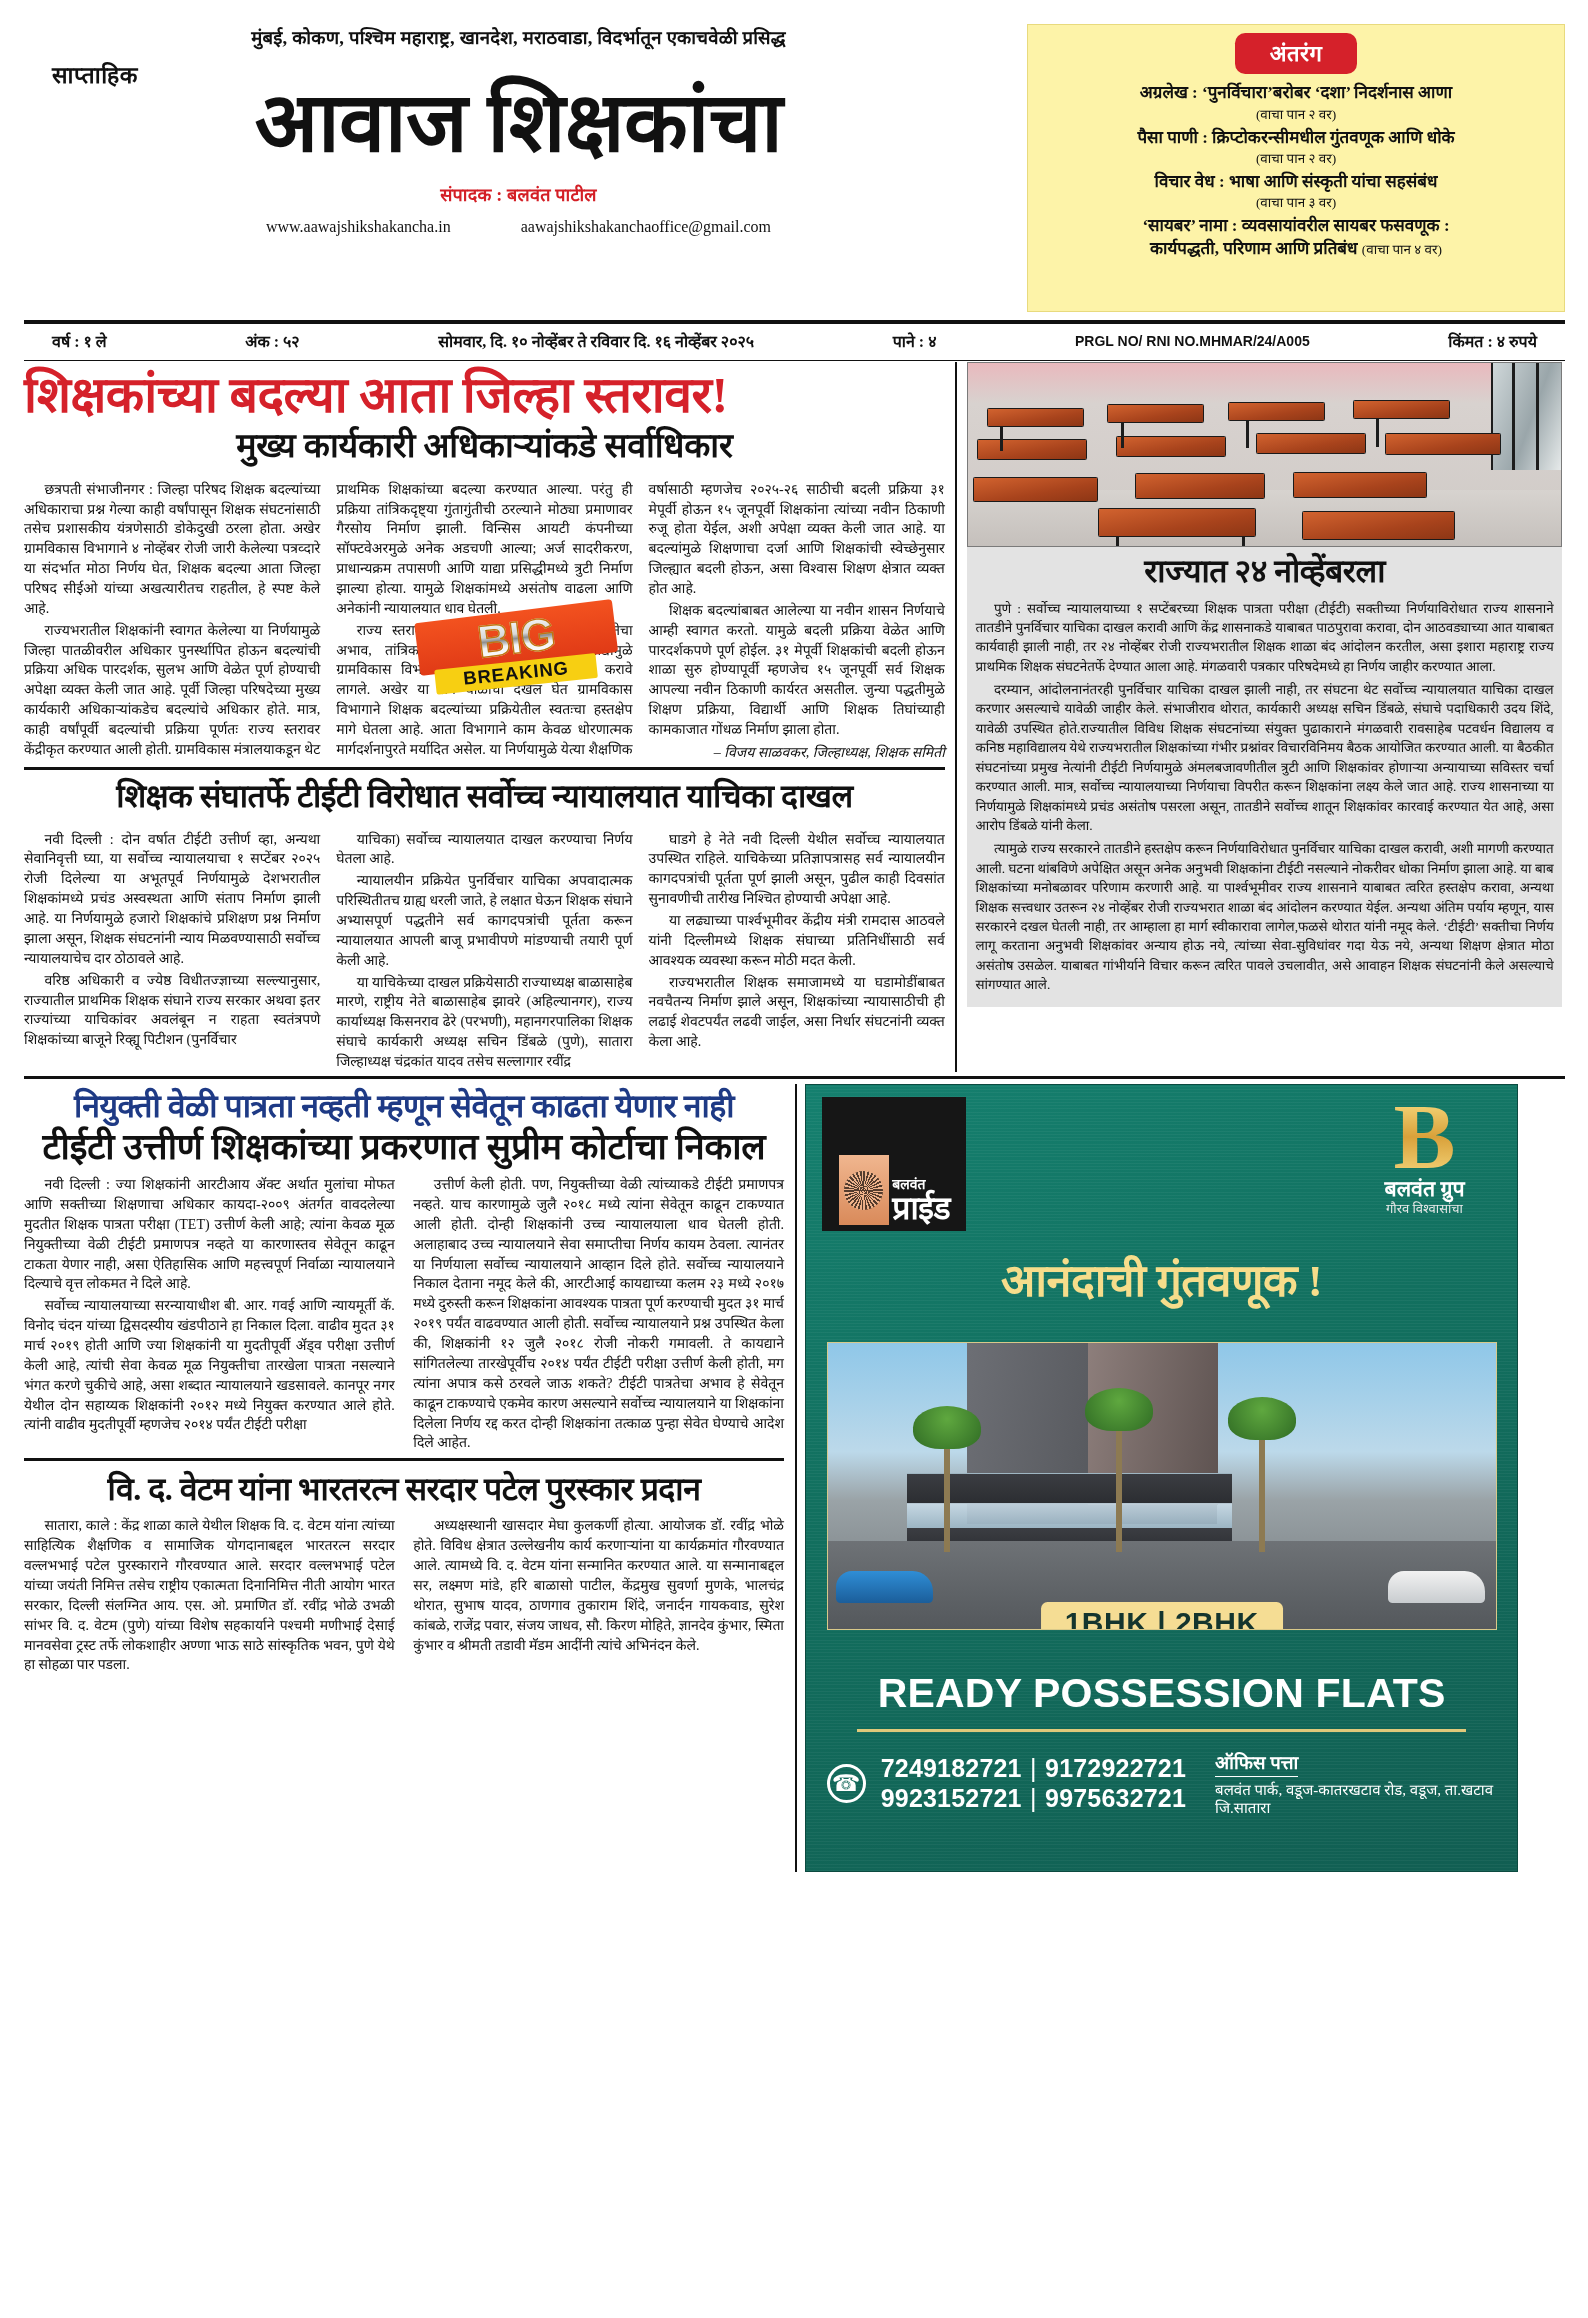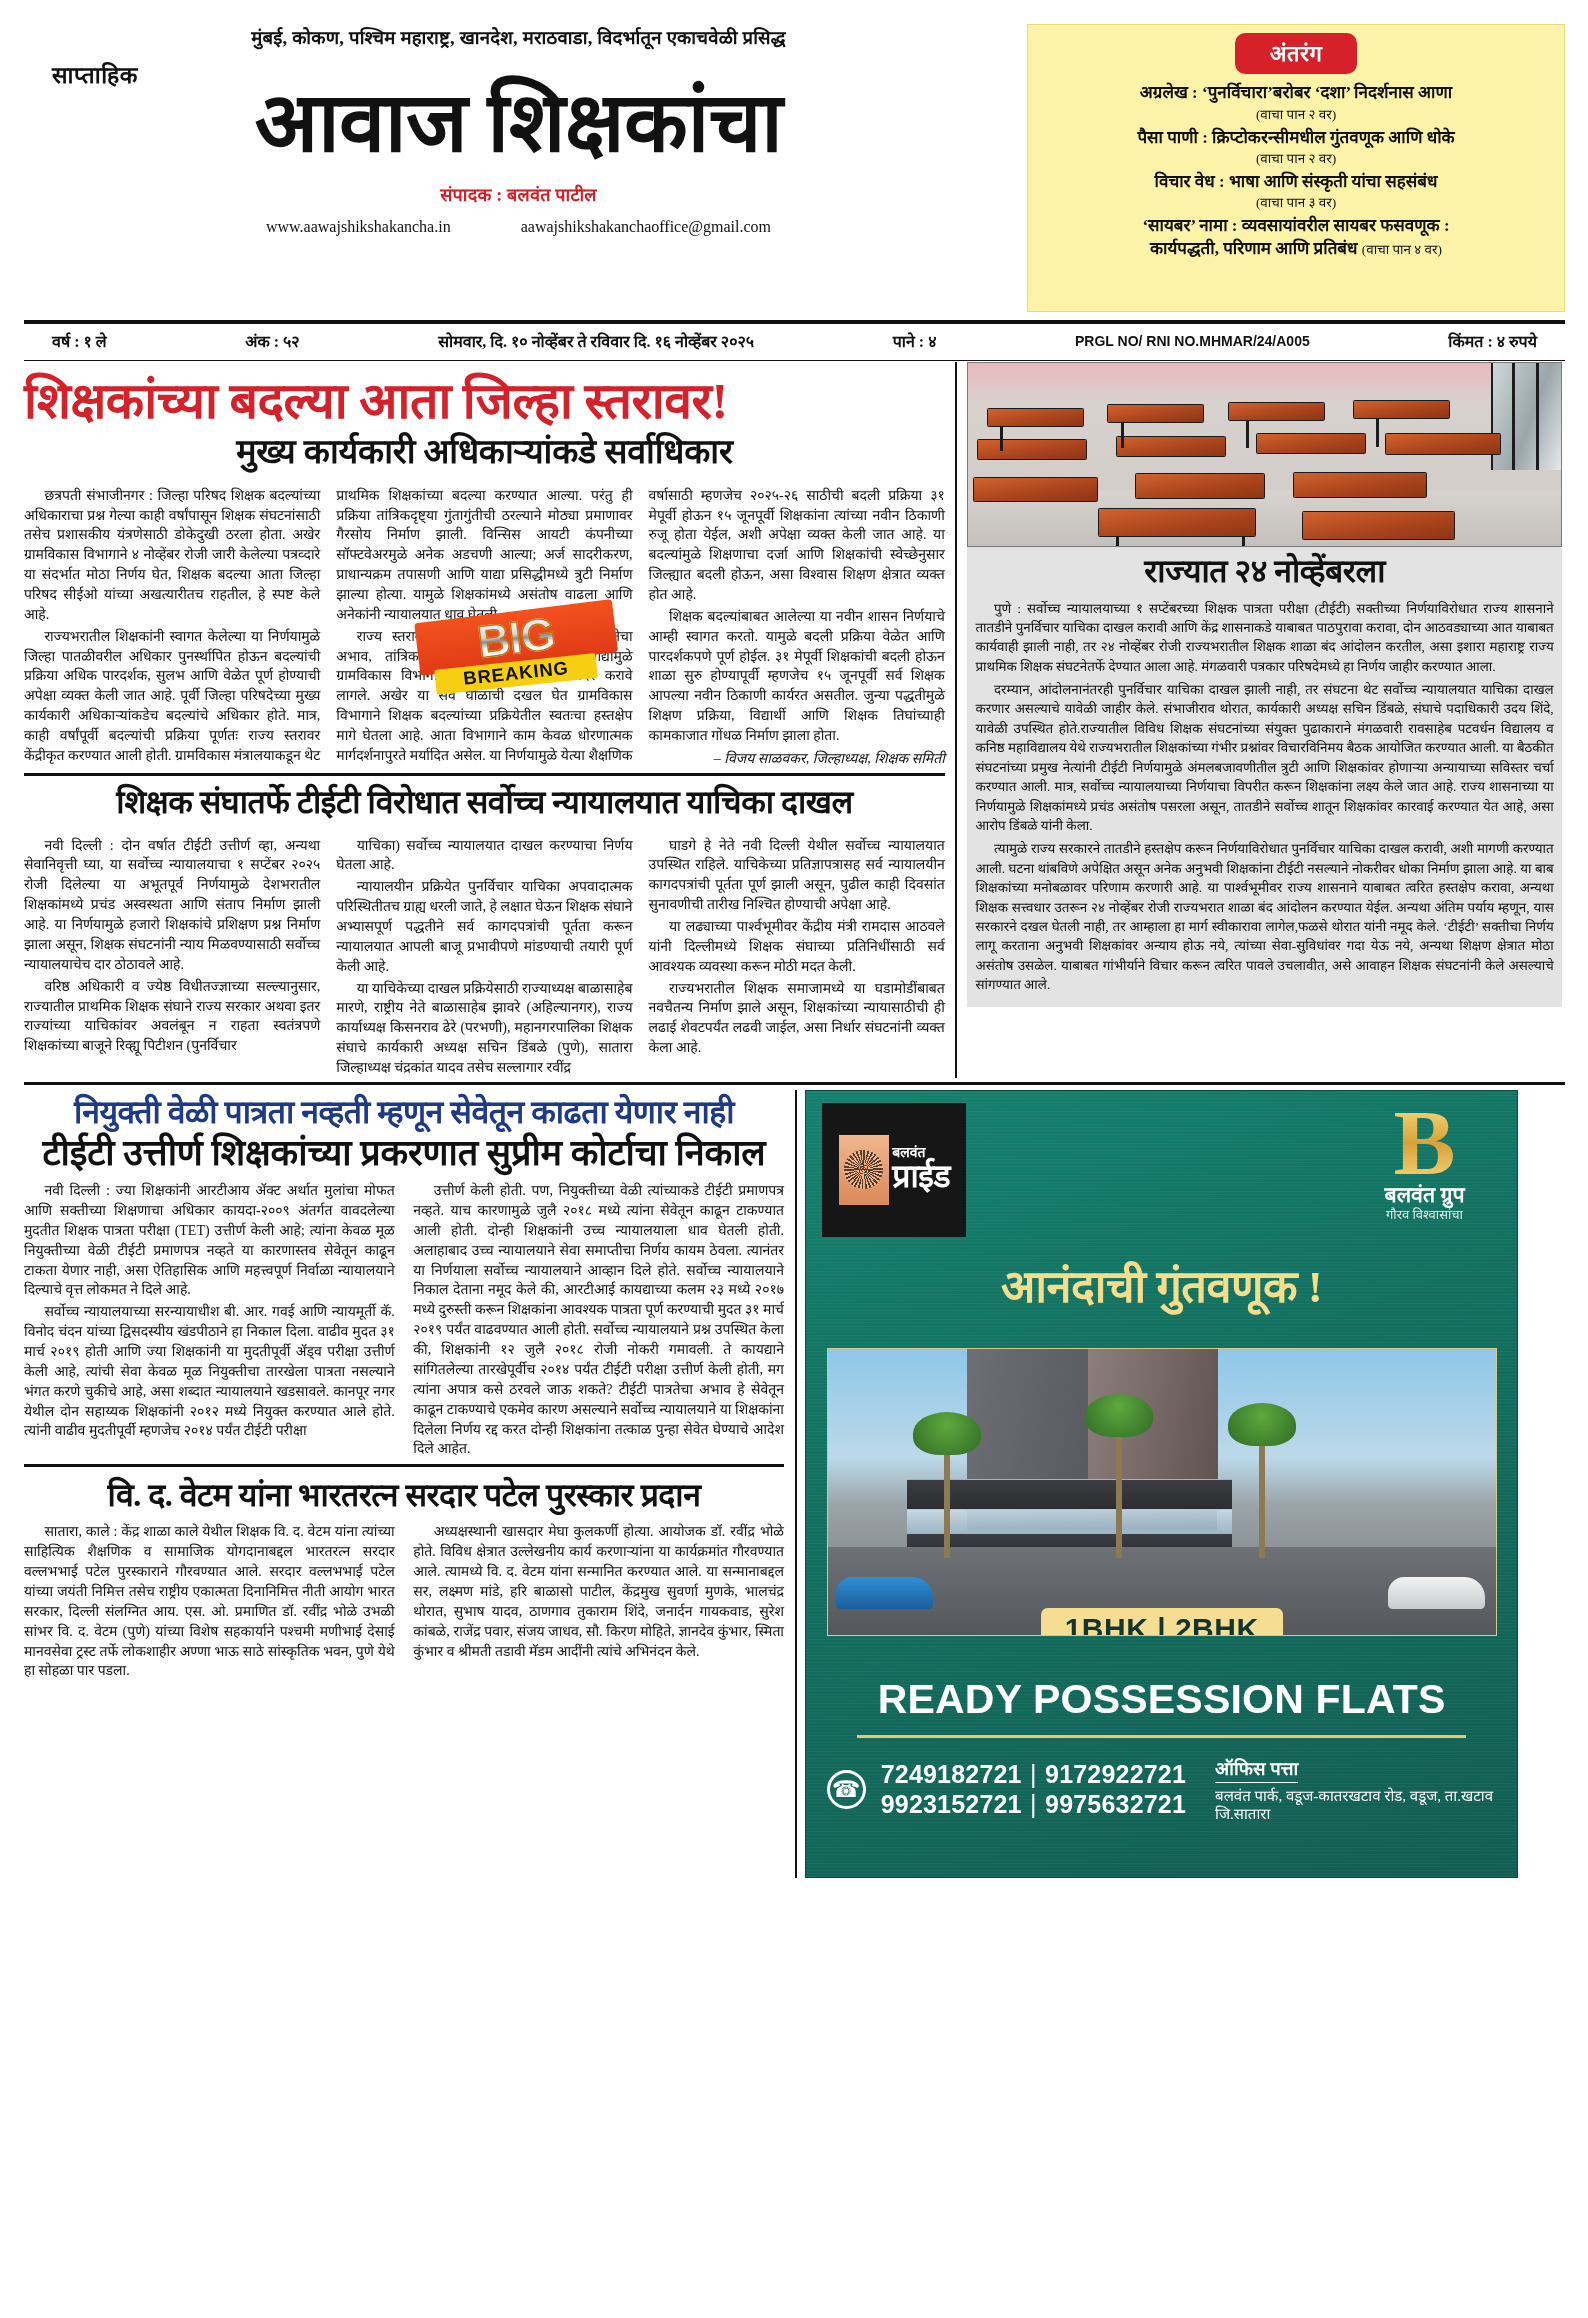--- a/index.html
+++ b/index.html
@@ -143,21 +143,21 @@
     padding-left: 10.2px;
   }
 
   
   .lead-head {
     font-size: 50px;
     font-weight: 700;
     color: #d5212a;
     line-height: 1.12;
     letter-spacing: -0.5px;
-    padding-top: 11px;
+    padding-top: 5px;
   }
   .lead-sub {
     font-size: 34px;
     font-weight: 700;
     color: #111;
     text-align: center;
     line-height: 1.2;
     margin-top: 2.8px;
     letter-spacing: -0.2px;
   }
@@ -338,21 +338,21 @@
       repeating-linear-gradient(0deg, rgba(255,255,255,.045) 0 0.9px, rgba(0,0,0,0) 0.9px 3.2px),
       linear-gradient(160deg,#15806f 0%, #12705f 40%, #115e52 100%);
     position: relative;
     overflow: hidden;
     border: 1.9px solid #0c4a40;
   }
   .adv-top { display:flex; justify-content: space-between; align-items: flex-start; padding: 12px 16px 0 16px; }
   .pride-logo {
     background: #161616;
     width: 144px; height: 134px;
-    display: flex; align-items: center; justify-content: center;
+    display: flex; align-items: flex-end; justify-content: center;
     gap: 3.7px;
     padding: 5.6px;
   }
   .pride-mandala {
     width: 50px; height: 70px;
     background: linear-gradient(180deg,#f0b68f,#d98a5a);
     position: relative;
     display:flex; align-items:center; justify-content:center;
   }
   .pride-mandala::before {

